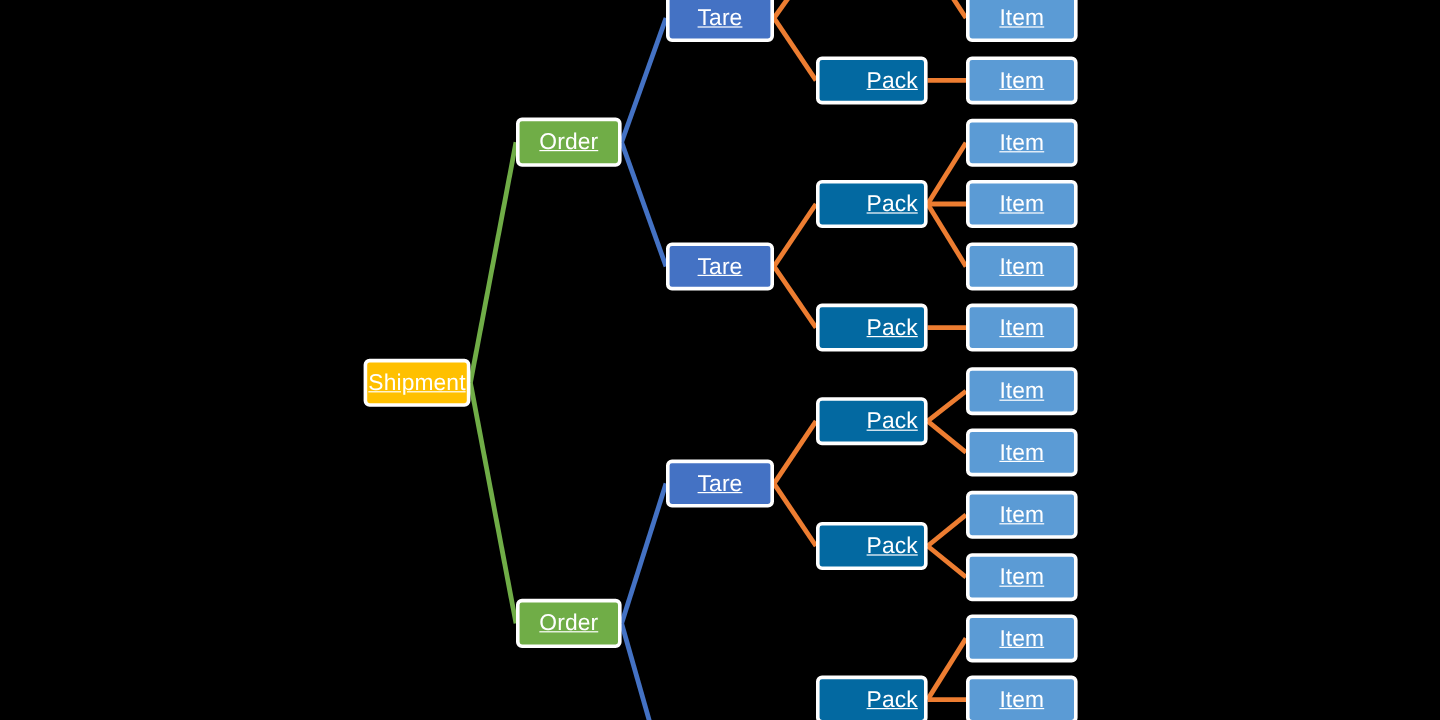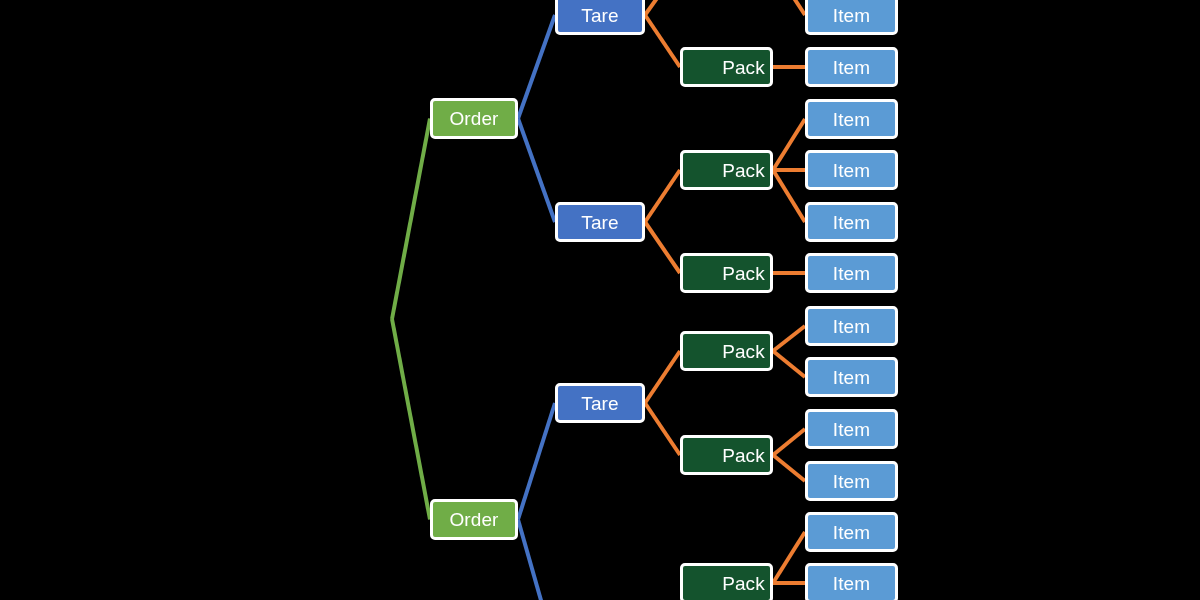--- a/index.html
+++ b/index.html
@@ -37,24 +37,25 @@
     color: #ffffff;
     font-size: 19px;
     line-height: 1;
     white-space: nowrap;
     letter-spacing: 0.1px;
     z-index: 5;
   }
   .node-shipment { background: #FFC000; }
   .node-order    { background: #70AD47; text-align: center; }
   .node-tare     { background: #4472C4; }
-  .node-pack     { background: #14532d; padding-left: 34px; }
+  .node-pack     { background: #0369a1; padding-left: 34px; }
   .node-item     { background: #5B9BD5; }
   .node-label {
     pointer-events: none;
+    text-decoration: underline;
   }
 </style>
 </head>
 <body>
 
 <div id="canvas">
   <svg id="edges" viewBox="0 0 1200 600" xmlns="http://www.w3.org/2000/svg">
       <line x1="392" y1="319" x2="430" y2="118.5" stroke="#70AD47" stroke-width="4" stroke-linecap="butt"></line>
       <line x1="392" y1="319" x2="430" y2="519.5" stroke="#70AD47" stroke-width="4" stroke-linecap="butt"></line>
       <line x1="518" y1="118.5" x2="555" y2="15" stroke="#4472C4" stroke-width="4" stroke-linecap="butt"></line>
@@ -73,20 +74,23 @@
       <line x1="773" y1="170" x2="805" y2="170" stroke="#ED7D31" stroke-width="4" stroke-linecap="butt"></line>
       <line x1="773" y1="170" x2="805" y2="222" stroke="#ED7D31" stroke-width="4" stroke-linecap="butt"></line>
       <line x1="773" y1="273" x2="805" y2="273" stroke="#ED7D31" stroke-width="4" stroke-linecap="butt"></line>
       <line x1="773" y1="351" x2="805" y2="326" stroke="#ED7D31" stroke-width="4" stroke-linecap="butt"></line>
       <line x1="773" y1="351" x2="805" y2="377" stroke="#ED7D31" stroke-width="4" stroke-linecap="butt"></line>
       <line x1="773" y1="455" x2="805" y2="429" stroke="#ED7D31" stroke-width="4" stroke-linecap="butt"></line>
       <line x1="773" y1="455" x2="805" y2="481" stroke="#ED7D31" stroke-width="4" stroke-linecap="butt"></line>
       <line x1="773" y1="583" x2="805" y2="532" stroke="#ED7D31" stroke-width="4" stroke-linecap="butt"></line>
       <line x1="773" y1="583" x2="805" y2="583" stroke="#ED7D31" stroke-width="4" stroke-linecap="butt"></line>
     </svg>
+<div class="node node-shipment" style="left: 303px; top: 299px; width: 89px; height: 40px;">
+      <span class="node-label">Shipment</span>
+    </div>
     <div class="node node-order" style="left: 430px; top: 98px; width: 88px; height: 41px;">
       <span class="node-label">Order</span>
     </div>
     <div class="node node-order" style="left: 430px; top: 499px; width: 88px; height: 41px;">
       <span class="node-label">Order</span>
     </div>
     <div class="node node-tare" style="left: 555px; top: -5px; width: 90px; height: 40px;">
       <span class="node-label">Tare</span>
     </div>
     <div class="node node-tare" style="left: 555px; top: 202px; width: 90px; height: 40px;">

